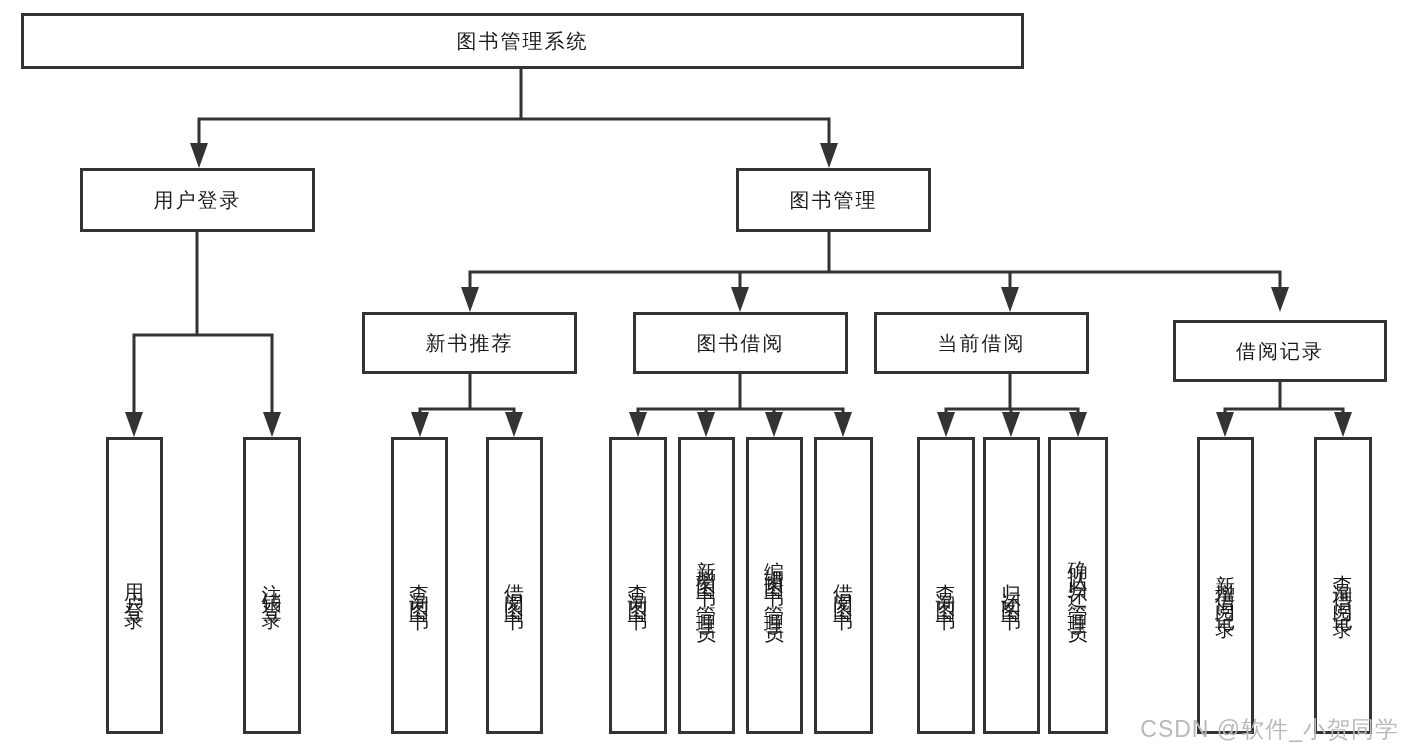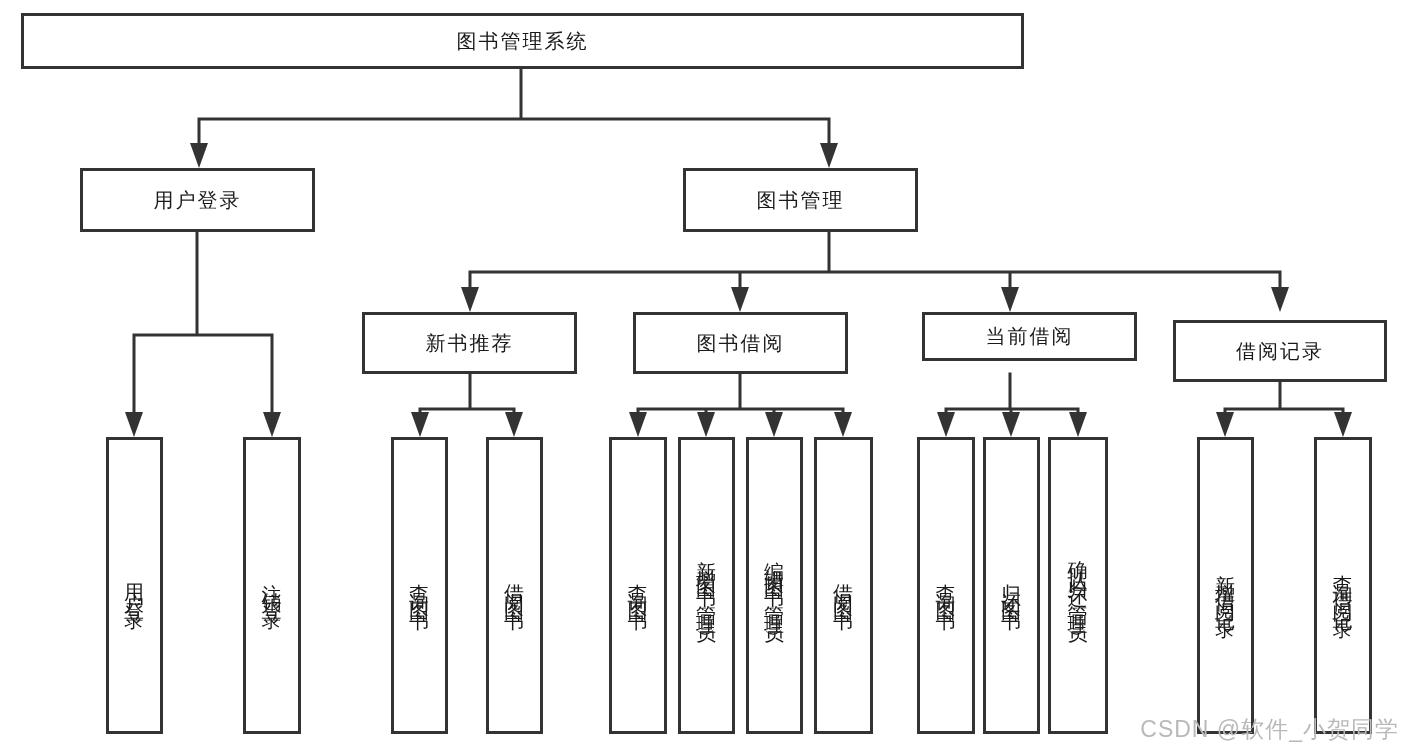--- a/index.html
+++ b/index.html
@@ -104,31 +104,31 @@
     </g>
   </svg>
 
   <div class="box h" style="left:21px;top:13px;width:1003px;height:56px">
     <span>图书管理系统</span>
   </div>
 
   <div class="box h" style="left:80px;top:168px;width:235px;height:64px">
     <span>用户登录</span>
   </div>
-  <div class="box h" style="left:683px;top:168px;width:235px;height:64px">
+  <div class="box h" style="left:736px;top:168px;width:195px;height:64px">
     <span>图书管理</span>
   </div>
 
   <div class="box h" style="left:633px;top:312px;width:215px;height:62px">
     <span>图书借阅</span>
   </div>
   <div class="box h" style="left:362px;top:312px;width:215px;height:62px">
     <span>新书推荐</span>
   </div>
-  <div class="box h" style="left:922px;top:312px;width:215px;height:49px">
+  <div class="box h" style="left:874px;top:312px;width:215px;height:62px">
     <span>当前借阅</span>
   </div>
   <div class="box h" style="left:1173px;top:320px;width:214px;height:62px">
     <span>借阅记录</span>
   </div>
 
   <div class="box v" style="left:106px;top:437px;width:57px;height:297px">
     <span>用户登录</span>
   </div>
   <div class="box v" style="left:243px;top:437px;width:58px;height:297px">

